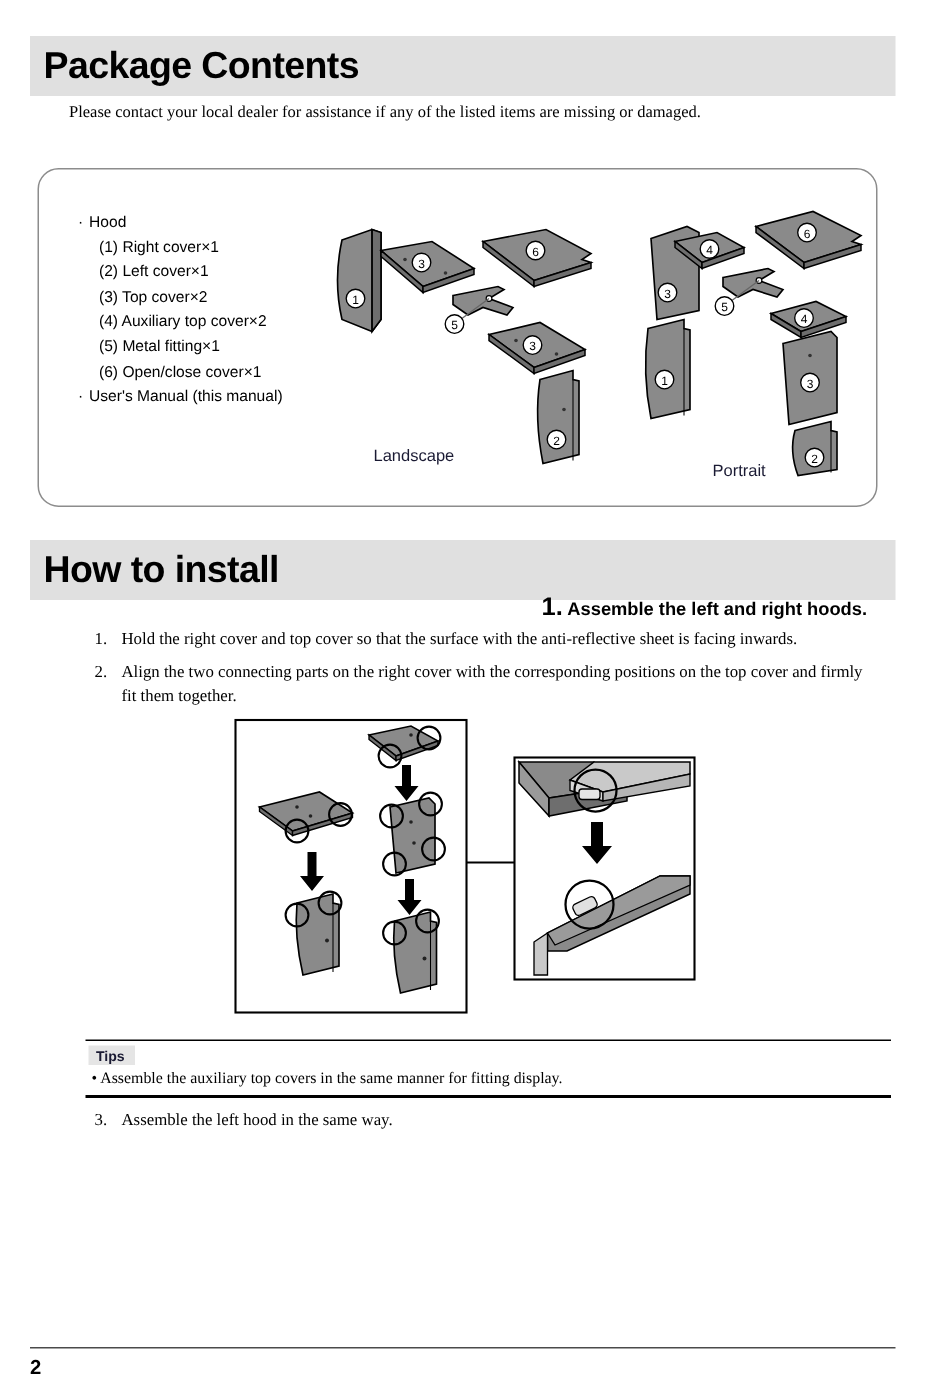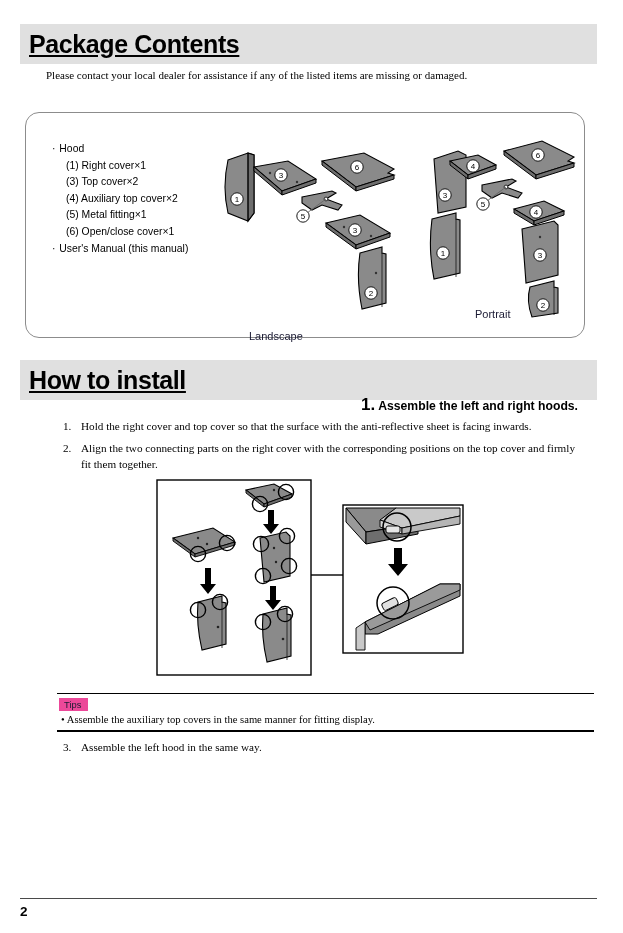--- a/index.html
+++ b/index.html
@@ -6,21 +6,21 @@
   body{
     width:623px;height:933px;position:relative;background:#fff;
     font-family:"Liberation Serif",serif;color:#000;overflow:hidden;
   }
   .band{
     position:absolute;left:20px;width:577px;background:#e0e0e0;
     display:flex;align-items:center;
   }
   .band h1{
     margin:0;padding:0 0 0 9px;font-family:"Liberation Sans",sans-serif;
-    font-weight:bold;font-size:25px;letter-spacing:-0.4px;color:#000;line-height:1;text-decoration:underline;
+    font-weight:bold;font-size:25px;letter-spacing:-0.4px;color:#000;line-height:1;
   }
   #band-package{top:24px;height:40px;}
   #band-install{top:360px;height:40px;}
 
   .intro{
     position:absolute;left:46px;top:68px;width:560px;
     font-size:11px;line-height:1.35;
   }
 
   .panel{
@@ -32,43 +32,43 @@
     font-family:"Liberation Sans",sans-serif;font-size:10.4px;line-height:16.6px;color:#000;
   }
   .partslist .lead{text-indent:0;}
   .partslist .sub{padding-left:14px;}
   .dot{letter-spacing:1px;}
 
   .orient-label{
     position:absolute;font-family:"Liberation Sans",sans-serif;
     font-size:11px;color:#1a1a33;
   }
-  #label-landscape{left:248px;top:297px;margin-top:32px;}
+  #label-landscape{left:248px;top:297px;}
   #label-portrait{left:474px;top:297px;}
 
   .steptitle{
     position:absolute;left:38px;top:396px;width:540px;
     font-family:"Liberation Sans",sans-serif;font-weight:bold;
     font-size:12.2px;color:#000;text-align:right;
   }
   .steptitle .num{font-size:17px;line-height:1;margin-right:3px;}
   .substeps{
     position:absolute;left:63px;top:418px;width:520px;font-size:11.2px;line-height:16px;
   }
   .substep{display:flex;margin-bottom:6px;}
   .substep .sn{width:18px;flex:none;}
   .substep .st{flex:1;}
 
   #assembly{position:absolute;left:150px;top:472px;width:320px;height:205px;}
 
   .tipsbox{position:absolute;left:57px;top:693px;width:537px;}
   .tips-rule{height:1.4px;background:#000;}
   .tips-label{
-    display:inline-block;background:#ec4899;padding:1px 7px 1px 5px;
-    font-family:"Liberation Sans",sans-serif;font-weight:normal;font-size:9.4px;
+    display:inline-block;background:#e5e5e5;padding:1px 7px 1px 5px;
+    font-family:"Liberation Sans",sans-serif;font-weight:bold;font-size:9.4px;
     color:#1a1a33;margin:2px 0 1px 2px;
   }
   .tips-body{font-size:10.6px;line-height:15px;padding:0 0 3px 4px;}
 
   .step3{position:absolute;left:63px;top:741px;width:520px;font-size:11.2px;display:flex;}
   .step3 .sn{width:18px;flex:none;}
 
   .footrule{position:absolute;left:20px;top:898px;width:577px;height:1.1px;background:#4a4a4a;}
   .pagenum{
     position:absolute;left:20px;top:904px;
@@ -85,20 +85,21 @@
 <div class="intro">Please contact your local dealer for assistance if any of the listed items are missing or damaged.</div>
 
 <div class="panel">
 
   <div class="partslist">
     <div class="lead">
       <span class="dot">·</span>
       <span>Hood</span>
     </div>
     <div class="sub">(1) Right cover×1</div>
+    <div class="sub">(2) Left cover×1</div>
     <div class="sub">(3) Top cover×2</div>
     <div class="sub">(4) Auxiliary top cover×2</div>
     <div class="sub">(5) Metal fitting×1</div>
     <div class="sub">(6) Open/close cover×1</div>
     <div class="lead">
       <span class="dot">·</span>
       <span>User's Manual (this manual)</span>
     </div>
   </div>
 

